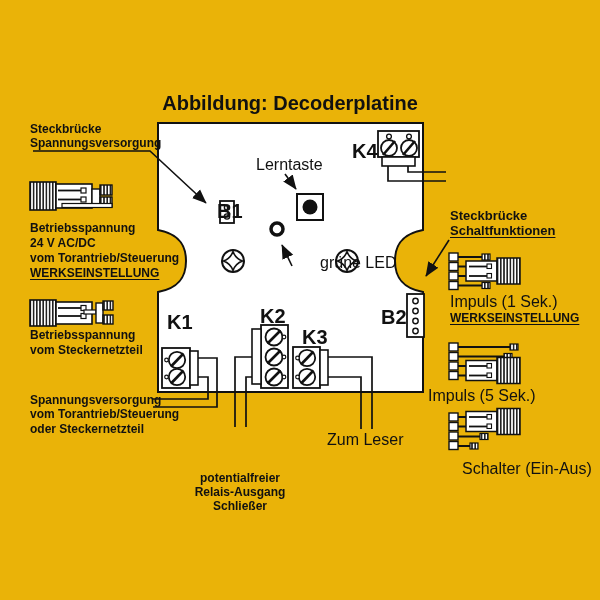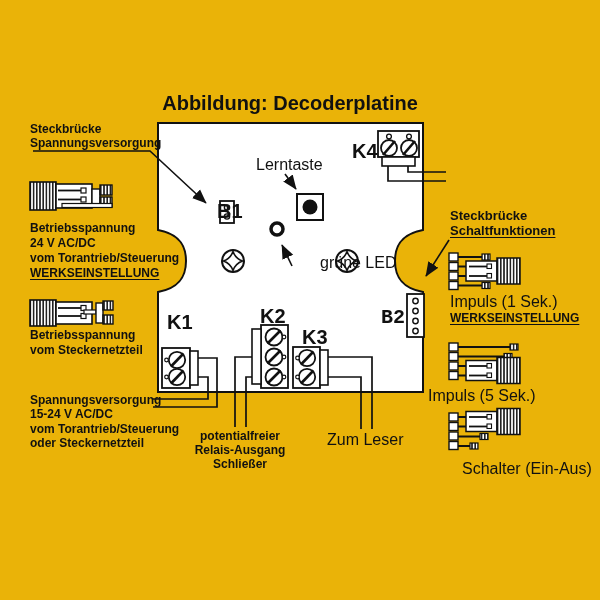--- a/index.html
+++ b/index.html
@@ -7,21 +7,21 @@
          font-family:"Liberation Sans", sans-serif;color:#111;}
   #gfx{position:absolute;left:0;top:0;}
   .txt{position:absolute;font-size:12px;line-height:14.6px;white-space:nowrap;color:#111;}
   .ln{display:block;font-weight:bold;}
   .b{font-weight:bold;}
   .u{text-decoration:underline;text-decoration-thickness:1.4px;text-underline-offset:2px;}
   .ref{position:absolute;font-size:20px;font-weight:bold;white-space:nowrap;color:#111;}
   .title{position:absolute;left:155px;top:92px;width:270px;text-align:center;
          font-size:20px;font-weight:bold;white-space:nowrap;color:#111;}
   .sm{font-size:16px;}
-  .ctr{text-align:center;}
+  .ctr{text-align:center;margin-top:42px;}
 </style>
 </head>
 <body>
 
 <div id="stage">
 
   <svg id="gfx" width="600" height="600" viewBox="0 0 600 600">
     <defs>
       <pattern id="hv" patternUnits="userSpaceOnUse" width="3.2" height="4">
         <rect width="3.2" height="4" fill="#fff"></rect>
@@ -209,21 +209,21 @@
       <line x1="458" y1="436.5" x2="486" y2="436.5" stroke-width="2"></line>
       <rect x="480" y="433.5" width="8" height="6" fill="url(#hv)" stroke-width="1.2"></rect>
       <line x1="458" y1="446" x2="476" y2="446" stroke-width="2"></line>
       <rect x="470" y="443" width="8" height="6" fill="url(#hv)" stroke-width="1.2"></rect>
     </g>
   </svg>
 
   <div class="title">Abbildung: Decoderplatine</div>
 
   <div class="ref" style="left:217px;top:183px;margin-top:17px;">B1</div>
-  <div class="ref" style="left:381px;top:306px;font-family:Liberation Mono, monospace;">B2</div>
+  <div class="ref" style="left:381px;top:306px;">B2</div>
   <div class="ref" style="left:167px;top:311px;">K1</div>
   <div class="ref" style="left:260px;top:305px;">K2</div>
   <div class="ref" style="left:302px;top:326px;">K3</div>
   <div class="ref" style="left:352px;top:140px;">K4</div>
 
   <div class="txt sm" style="left:256px;top:158px;">Lerntaste</div>
   <div class="txt sm" style="left:272px;top:256px;margin-left:48px;">grüne LED</div>
 
   <div class="txt" style="left:30px;top:123px;line-height:13.5px;">
     <span class="ln">Steckbrücke</span>
@@ -237,21 +237,20 @@
     <span class="ln b u">WERKSEINSTELLUNG</span>
   </div>
 
   <div class="txt" style="left:30px;top:328px;line-height:15px;">
     <span class="ln">Betriebsspannung</span>
     <span class="ln">vom Steckernetzteil</span>
   </div>
 
   <div class="txt" style="left:30px;top:393px;line-height:14.4px;">
     <span class="ln">Spannungsversorgung</span>
-    <span class="ln">15-24 V AC/DC</span>
     <span class="ln">vom Torantrieb/Steuerung</span>
     <span class="ln">oder Steckernetzteil</span>
   </div>
 
 
   <div class="txt b" style="left:450px;top:209px;font-size:13px;line-height:14.5px;">
     <span class="ln">Steckbrücke</span>
     <span class="ln u">Schaltfunktionen</span>
   </div>
 

